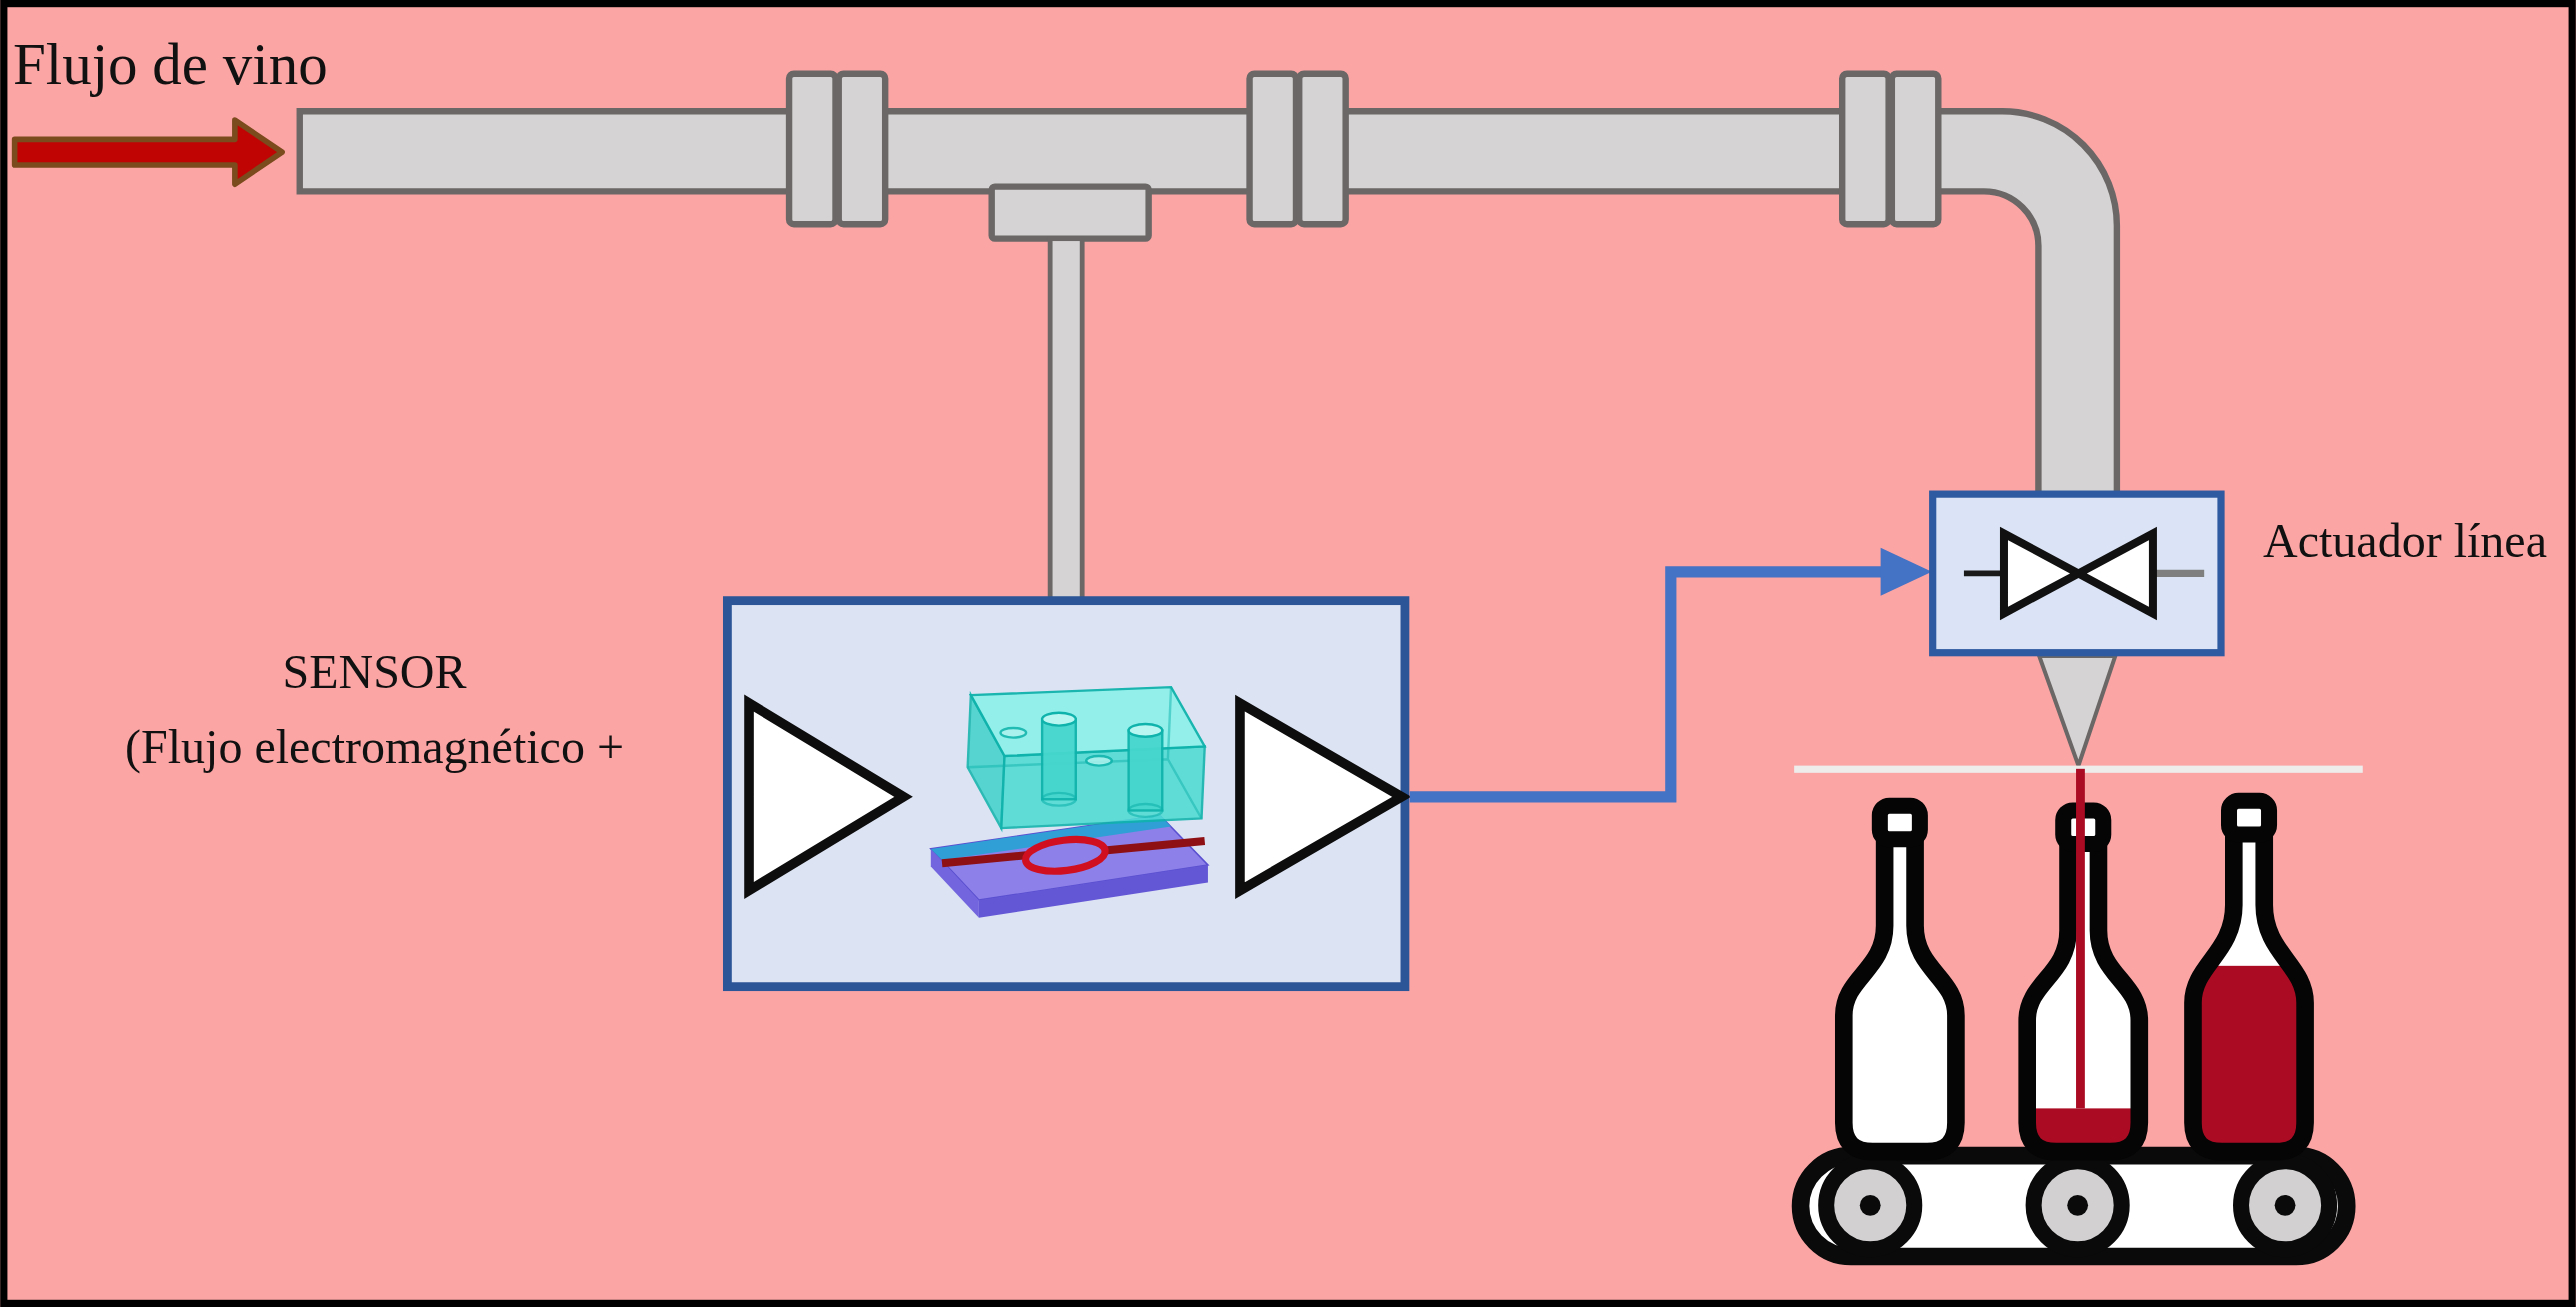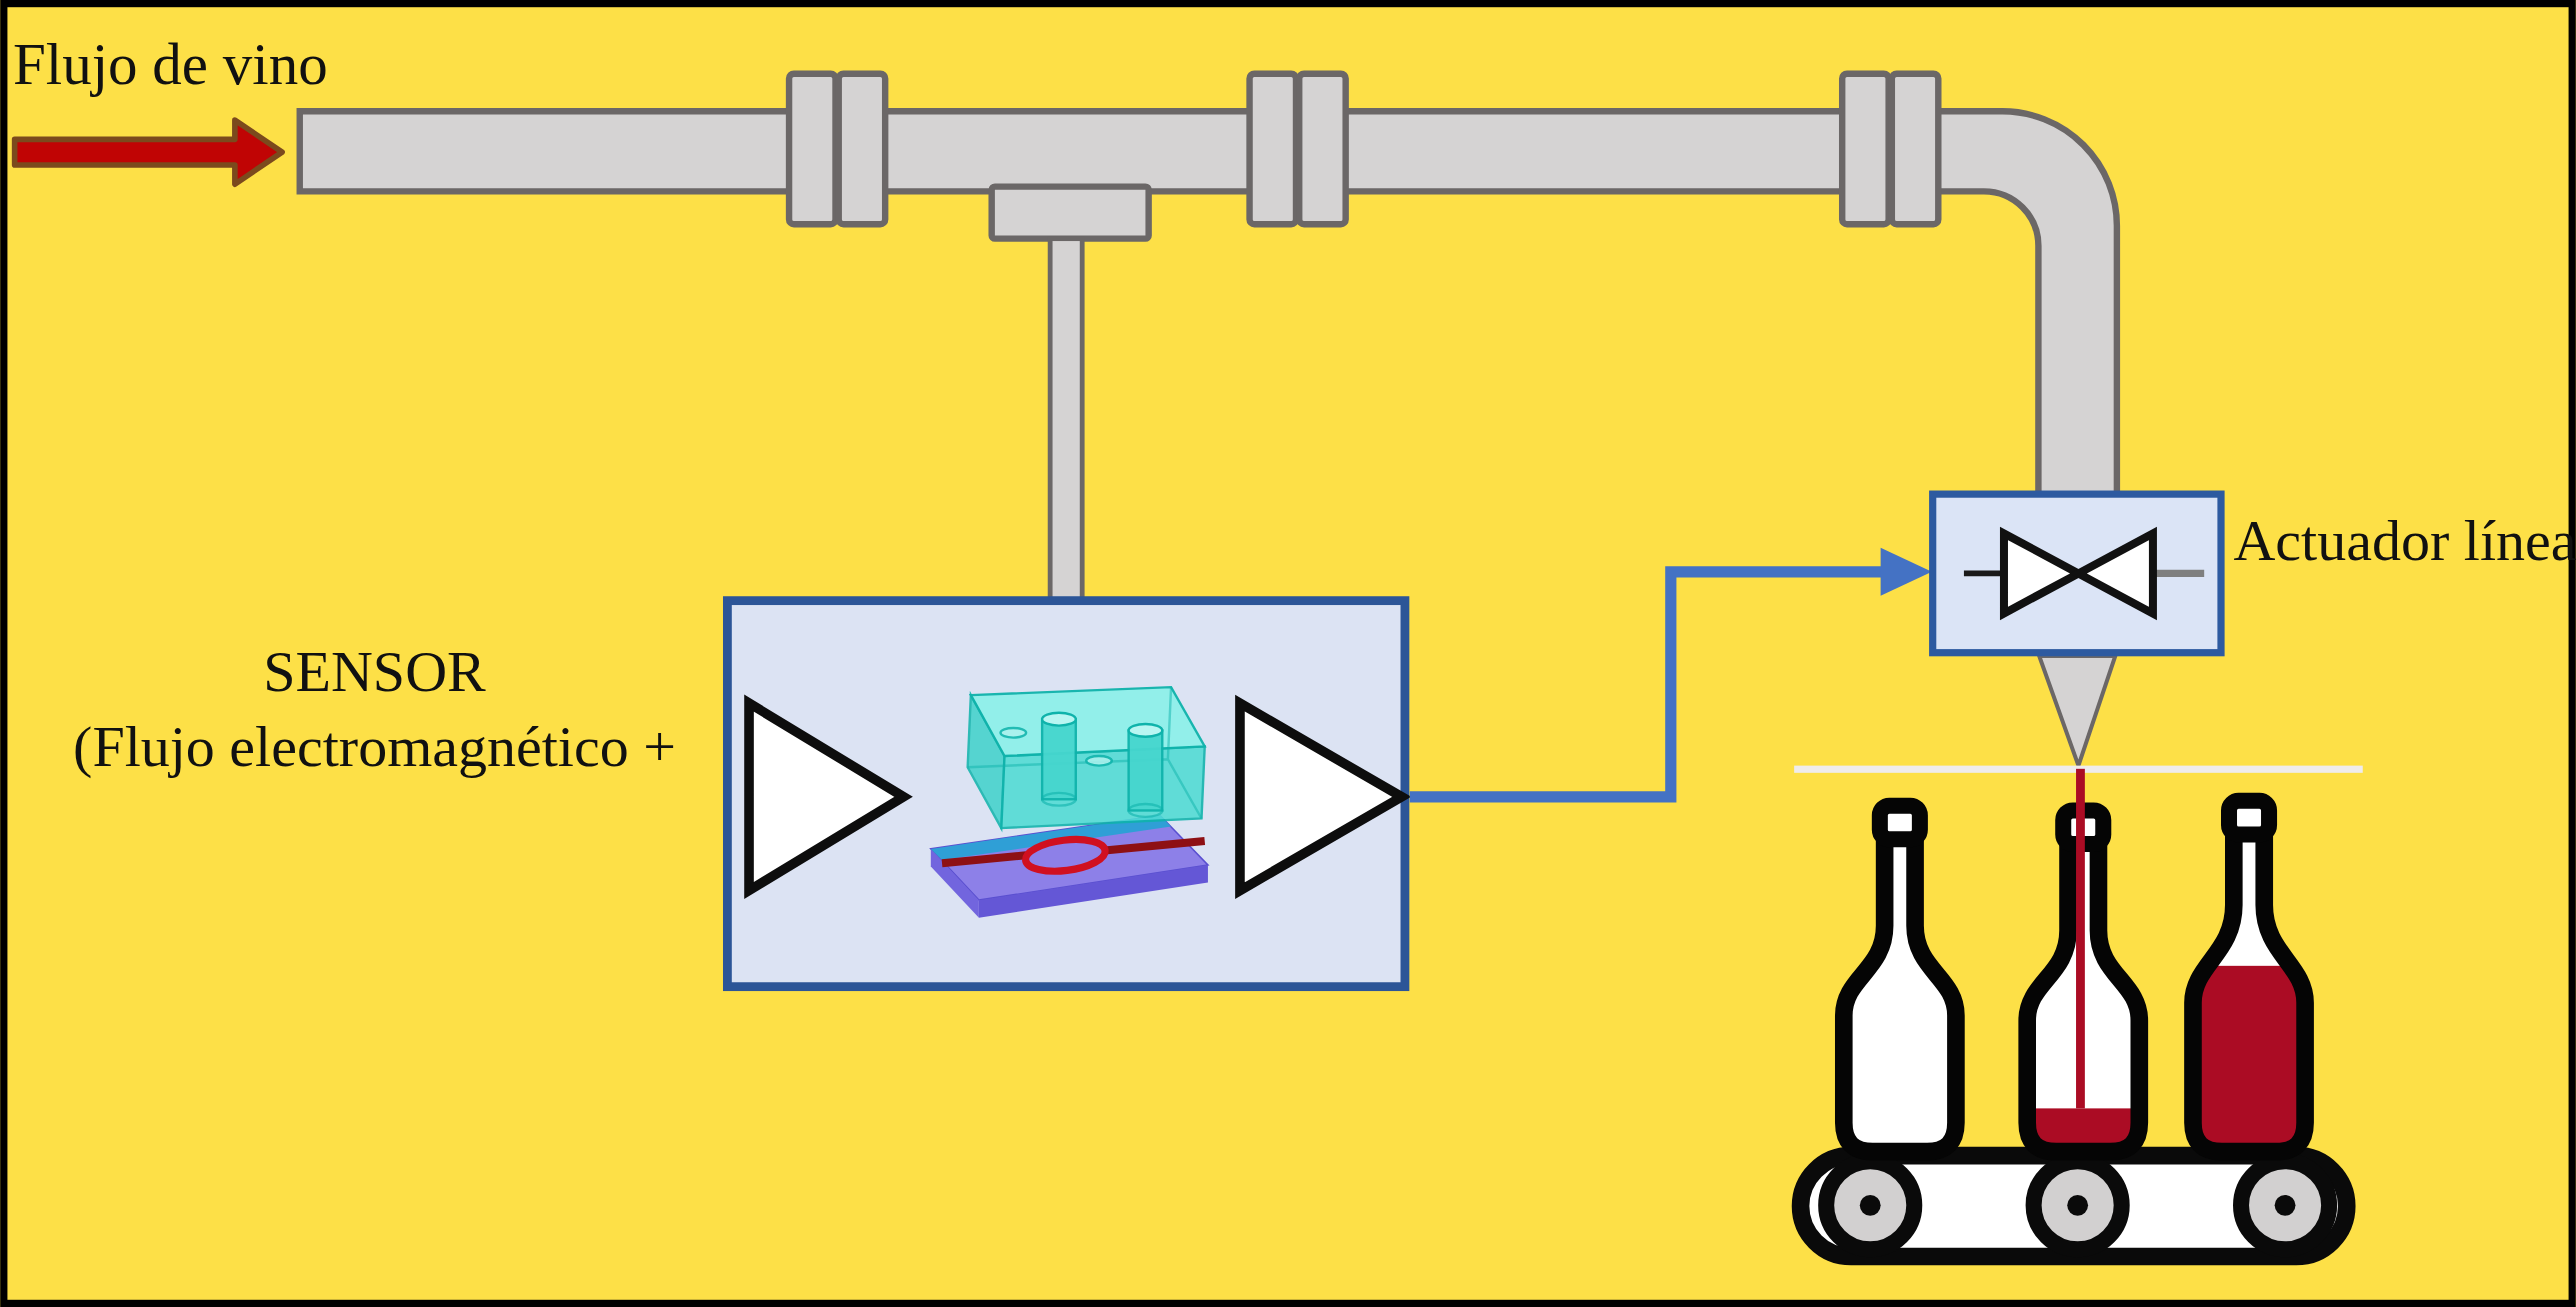--- a/index.html
+++ b/index.html
@@ -1,28 +1,28 @@
 <!DOCTYPE html>
 <html style="font-size:13px"><head>
 <meta charset="utf-8">
 <style>
   html,body{margin:0;padding:0;background:#ffffff;}
   .stage{
     position:relative;
     width:2576px;height:1307px;
-    background:#fde047;
+    background:#fca5a5;
     font-family:"Liberation Serif","DejaVu Serif",serif;
     overflow:hidden;
   }
   .stage svg{position:absolute;left:0;top:0;width:2576px;height:1307px;}
   .lbl{
     position:absolute;
     color:#111111;
     font-family:"Liberation Serif","DejaVu Serif",serif;
-    font-size:58px;
+    font-size:48px;
     line-height:75px;
     white-space:nowrap;
   }
   .lbl.center{text-align:center;white-space:normal;}
   #flow-label{left:13px;top:27px;font-size:59px;}
   #sensor-label{left:46px;top:634px;width:657px;}
   #actuator-label{left:2233px;top:503px;width:344px;}
 </style>
 </head>
 <body>

